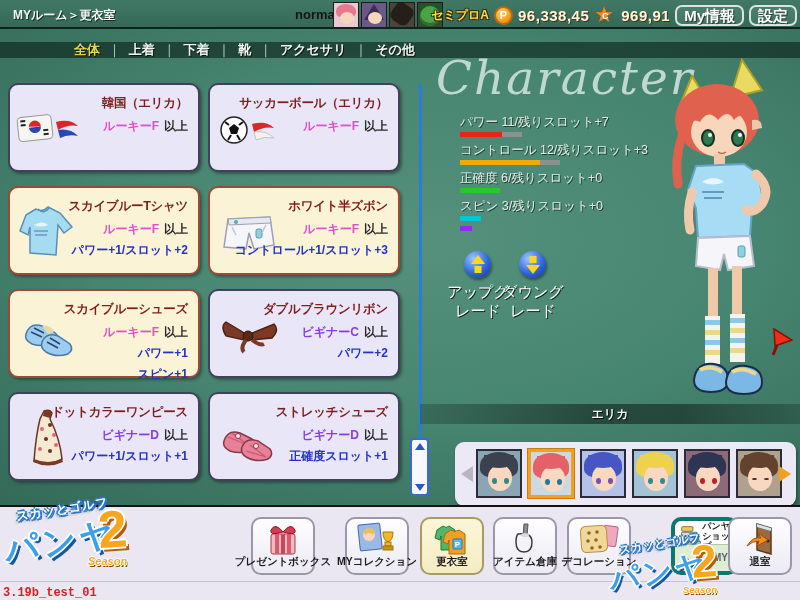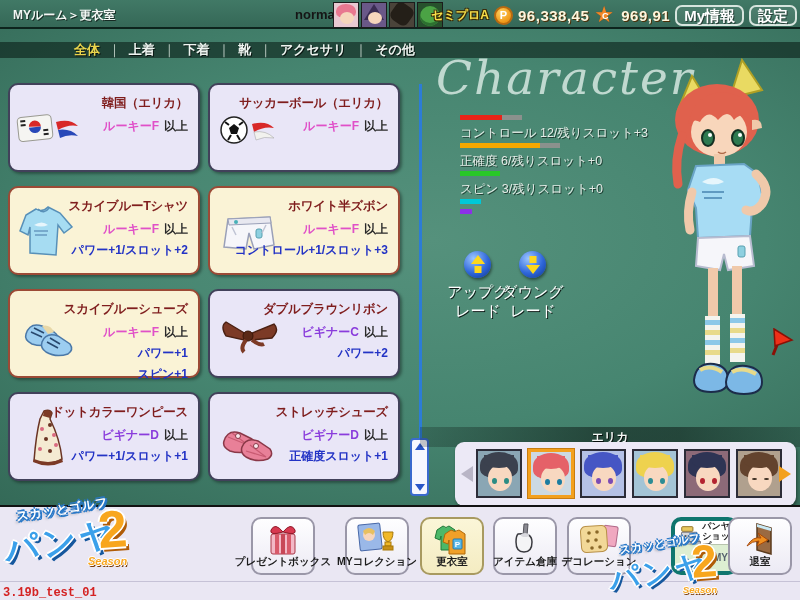--- a/index.html
+++ b/index.html
@@ -72,21 +72,21 @@
   .round-btn .arrow { position:absolute; left:50%; transform:translateX(-50%); width:0; height:0; }
   .round-btn .arrow.up { top:4px; border-left:7px solid transparent; border-right:7px solid transparent; border-bottom:9px solid #ffd81c; }
   .round-btn .arrow.down { bottom:4px; border-left:7px solid transparent; border-right:7px solid transparent; border-top:9px solid #ffd81c; }
   .round-btn .stem { position:absolute; left:50%; transform:translateX(-50%); width:7px; height:7px; background:#ffd81c; }
   .round-btn .stem.up { bottom:5px; } .round-btn .stem.down { top:5px; }
   .round-lbl { position:absolute; width:64px; text-align:center; font-size:15px; color:#fff; text-shadow:1px 1px 0 rgba(0,0,0,.8); }
 
   .char-figure { position:absolute; left:634px; top:58px; }
 
   .name-strip { position:absolute; left:420px; top:404px; width:380px; height:20px;
-    background:linear-gradient(90deg, rgba(8,16,13,.22), rgba(8,16,13,.5) 45%, rgba(8,16,13,.5) 68%, rgba(8,16,13,.25));margin-top:23px; }
+    background:linear-gradient(90deg, rgba(8,16,13,.22), rgba(8,16,13,.5) 45%, rgba(8,16,13,.5) 68%, rgba(8,16,13,.25)); }
   .name-strip span { display:block; text-align:center; font-size:12px; font-weight:bold; color:#f4f7f5; line-height:20px; text-shadow:1px 1px 0 rgba(0,0,0,.8); }
 
   
   .carousel { position:absolute; left:455px; top:442px; width:341px; height:64px; background:#ece9f6; border-radius:9px; box-shadow:1px 2px 3px rgba(0,0,0,.4); }
   .arrow-left { position:absolute; left:6px; top:24px; width:0; height:0; border-top:8px solid transparent; border-bottom:8px solid transparent; border-right:12px solid #b9b5c6; cursor:pointer; }
   .arrow-right { position:absolute; right:5px; top:24px; width:0; height:0; border-top:8px solid transparent; border-bottom:8px solid transparent; border-left:12px solid #f3a01e; cursor:pointer; }
   .portraits { position:absolute; left:21px; top:7px; display:flex; gap:6px; }
   .portrait { width:46px; height:49px; border:2px solid #2c2c38; position:relative; overflow:hidden; cursor:pointer; }
   .portrait.selected { border:3px solid #f3a01e; box-shadow:0 0 0 1px #c87c10; }
   .portrait .phair { position:absolute; left:2px; top:1px; right:2px; height:26px; border-radius:50% 50% 35% 35%; }
@@ -320,20 +320,21 @@
   <div class="scroll-track"></div>
   <div class="scroll-thumb">
     <div class="tri up"></div>
     <div class="tri down"></div>
   </div>
 
   <div class="char-title">Character</div>
 
   <div class="stats">
     <div class="stat-row">
+      <div class="lbl">パワー 11/残りスロット+7</div>
       <div class="barwrap">
           <span class="bar" style="width: 42px; background: rgb(232, 36, 24);"></span>
           <span class="slotbar" style="width: 20px;"></span>
         </div>
     </div>
     <div class="stat-row">
       <div class="lbl">コントロール 12/残りスロット+3</div>
       <div class="barwrap">
           <span class="bar" style="width: 80px; background: rgb(245, 168, 0);"></span>
           <span class="slotbar" style="width: 20px;"></span>

